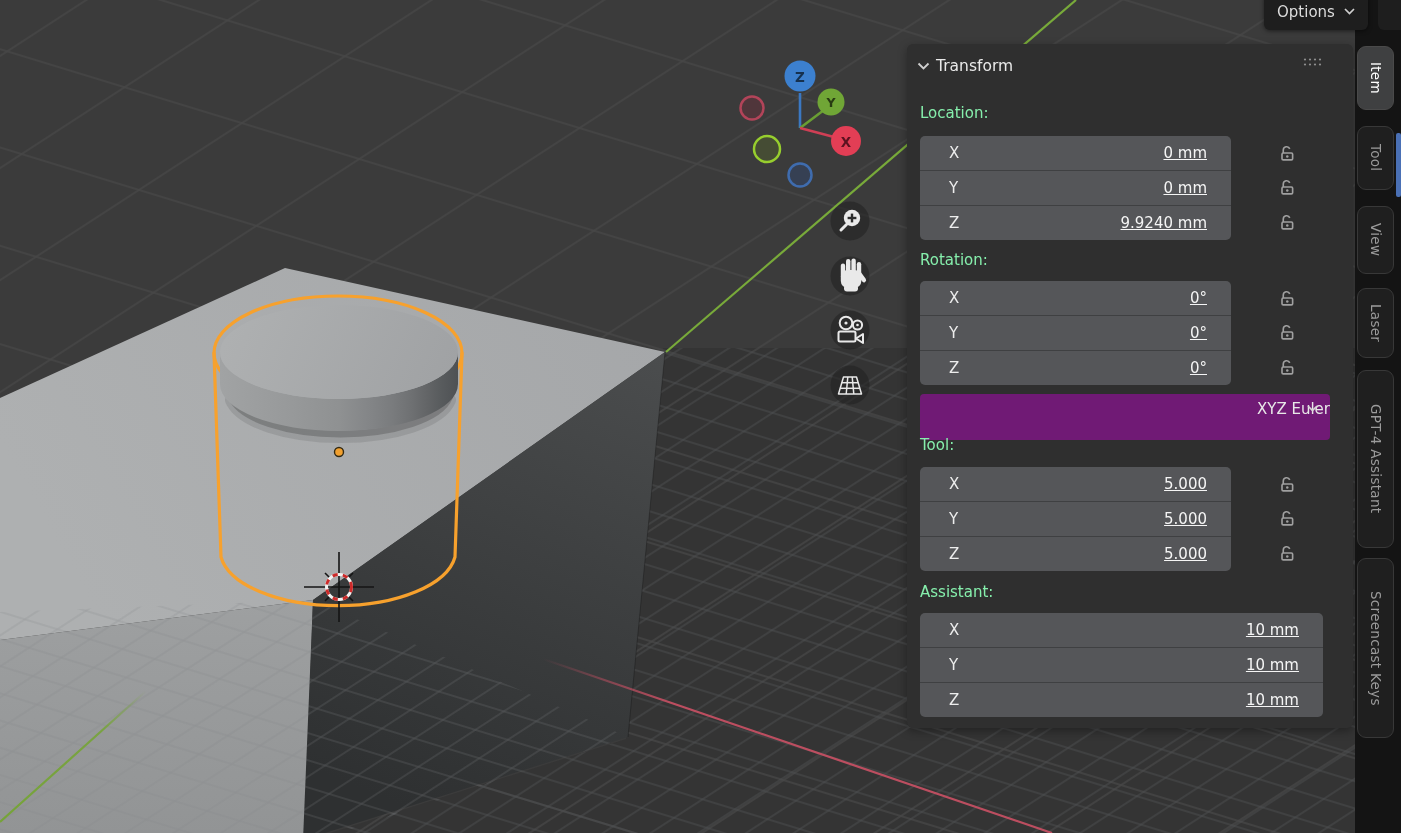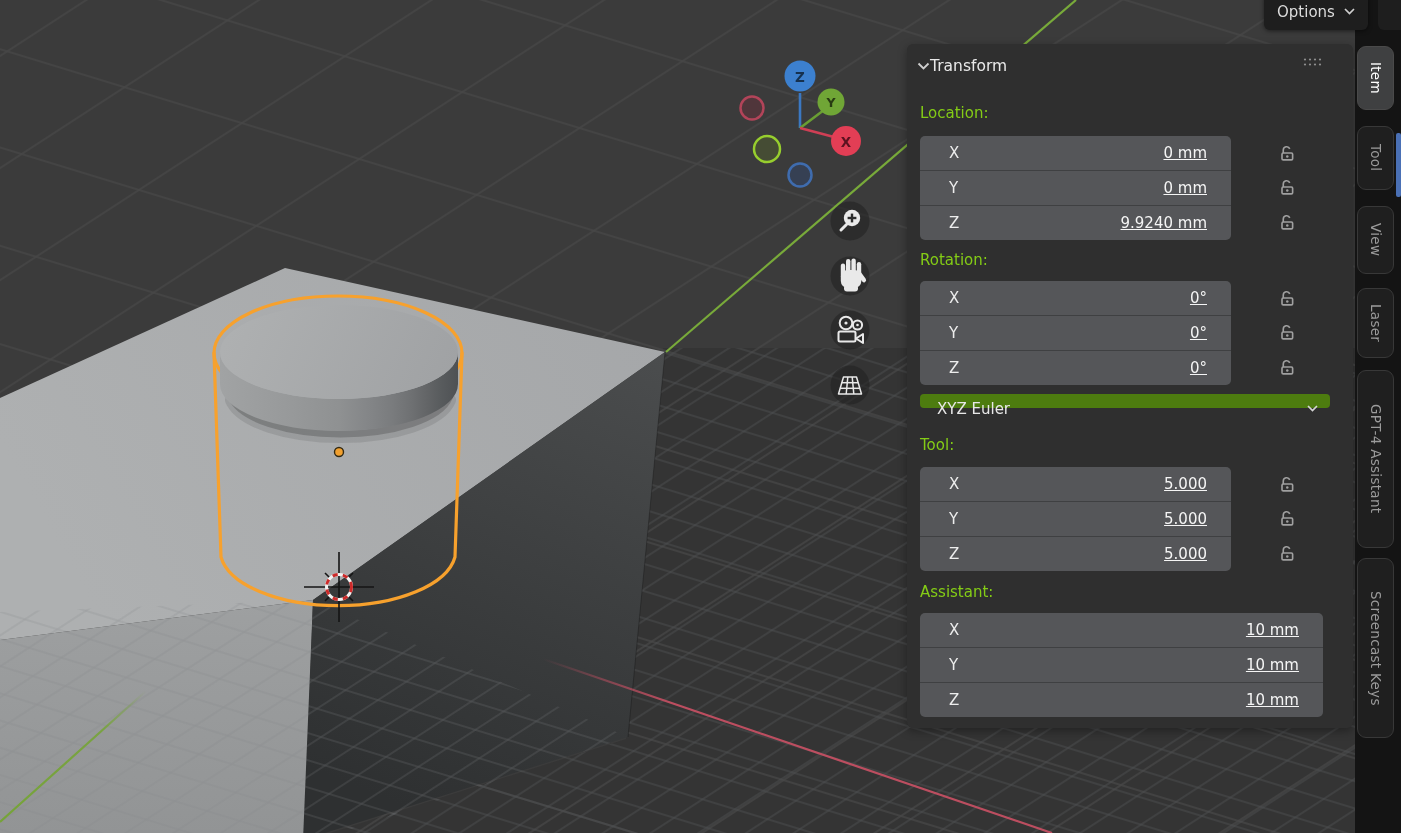--- a/index.html
+++ b/index.html
@@ -4,33 +4,33 @@
 <style>
   html,body{margin:0;padding:0;background:#000;}
   #app{position:relative;width:1401px;height:833px;overflow:hidden;
        font-family:"DejaVu Sans","Liberation Sans",sans-serif;background:#3b3b3b;}
   #scene{position:absolute;left:0;top:0;}
 
   
   .npanel{position:absolute;left:907px;top:44px;width:446px;height:684px;
           background:#2f2f2f;border-radius:6px;box-shadow:0 3px 10px rgba(0,0,0,.35);}
   .phead{position:absolute;left:10px;top:10px;height:24px;display:flex;align-items:center;}
-  .ptitle{color:#e9e9e9;font-size:15.5px;margin-left:0;}
+  .ptitle{color:#e9e9e9;font-size:15.5px;margin-left:6px;}
   .dragdots{position:absolute;left:396px;top:13px;}
-  .seclabel{position:absolute;left:13px;color:#84cc16;font-size:15px;}
+  .seclabel{position:absolute;left:13px;color:#86efac;font-size:15px;}
   .stack{position:absolute;left:13px;width:311px;background:#555659;border-radius:5px;overflow:hidden;}
   .stack.wide{width:403px;}
   .frow{position:relative;height:34px;}
   .frow + .frow{border-top:1px solid #3f4042;}
   .ax{position:absolute;left:29px;top:0;line-height:34px;color:#ededed;font-size:15px;}
   .val{position:absolute;right:24px;top:0;line-height:34px;color:#f5f5f5;font-size:15px;text-decoration:underline;}
   .lockcol{position:absolute;left:370px;width:22px;}
   .lock{position:absolute;left:0;width:20px;height:20px;}
-  .dropdown{position:absolute;left:13px;width:410px;height:14px;background:#4d7c0f;
-            border-radius:4px;color:#e8e8e8;font-size:15px;line-height:30px;}
+  .dropdown{position:absolute;left:13px;width:410px;height:46px;background:#701a75;
+            border-radius:4px;color:#e8e8e8;font-size:15px;line-height:30px;text-align:right;}
   .dropdown .dtext{margin-left:17px;}
   .dropdown svg{position:absolute;right:12px;top:11px;}
 
   
   .tabstrip{position:absolute;left:1355px;top:0;width:46px;height:833px;background:#141414;}
   .tab{position:absolute;left:2px;width:37px;display:flex;align-items:center;justify-content:center;
        writing-mode:vertical-rl;font-size:13.5px;color:#9b9b9b;background:#1f1f1f;
        border:1px solid #383838;border-radius:9px;box-sizing:border-box;letter-spacing:.3px;}
   .tab.active{background:#3f4041;color:#ffffff;border-color:#4a4a4a;}
   .bluebar{position:absolute;left:41px;top:133px;width:5px;height:64px;background:#4a70b5;border-radius:2px;}

